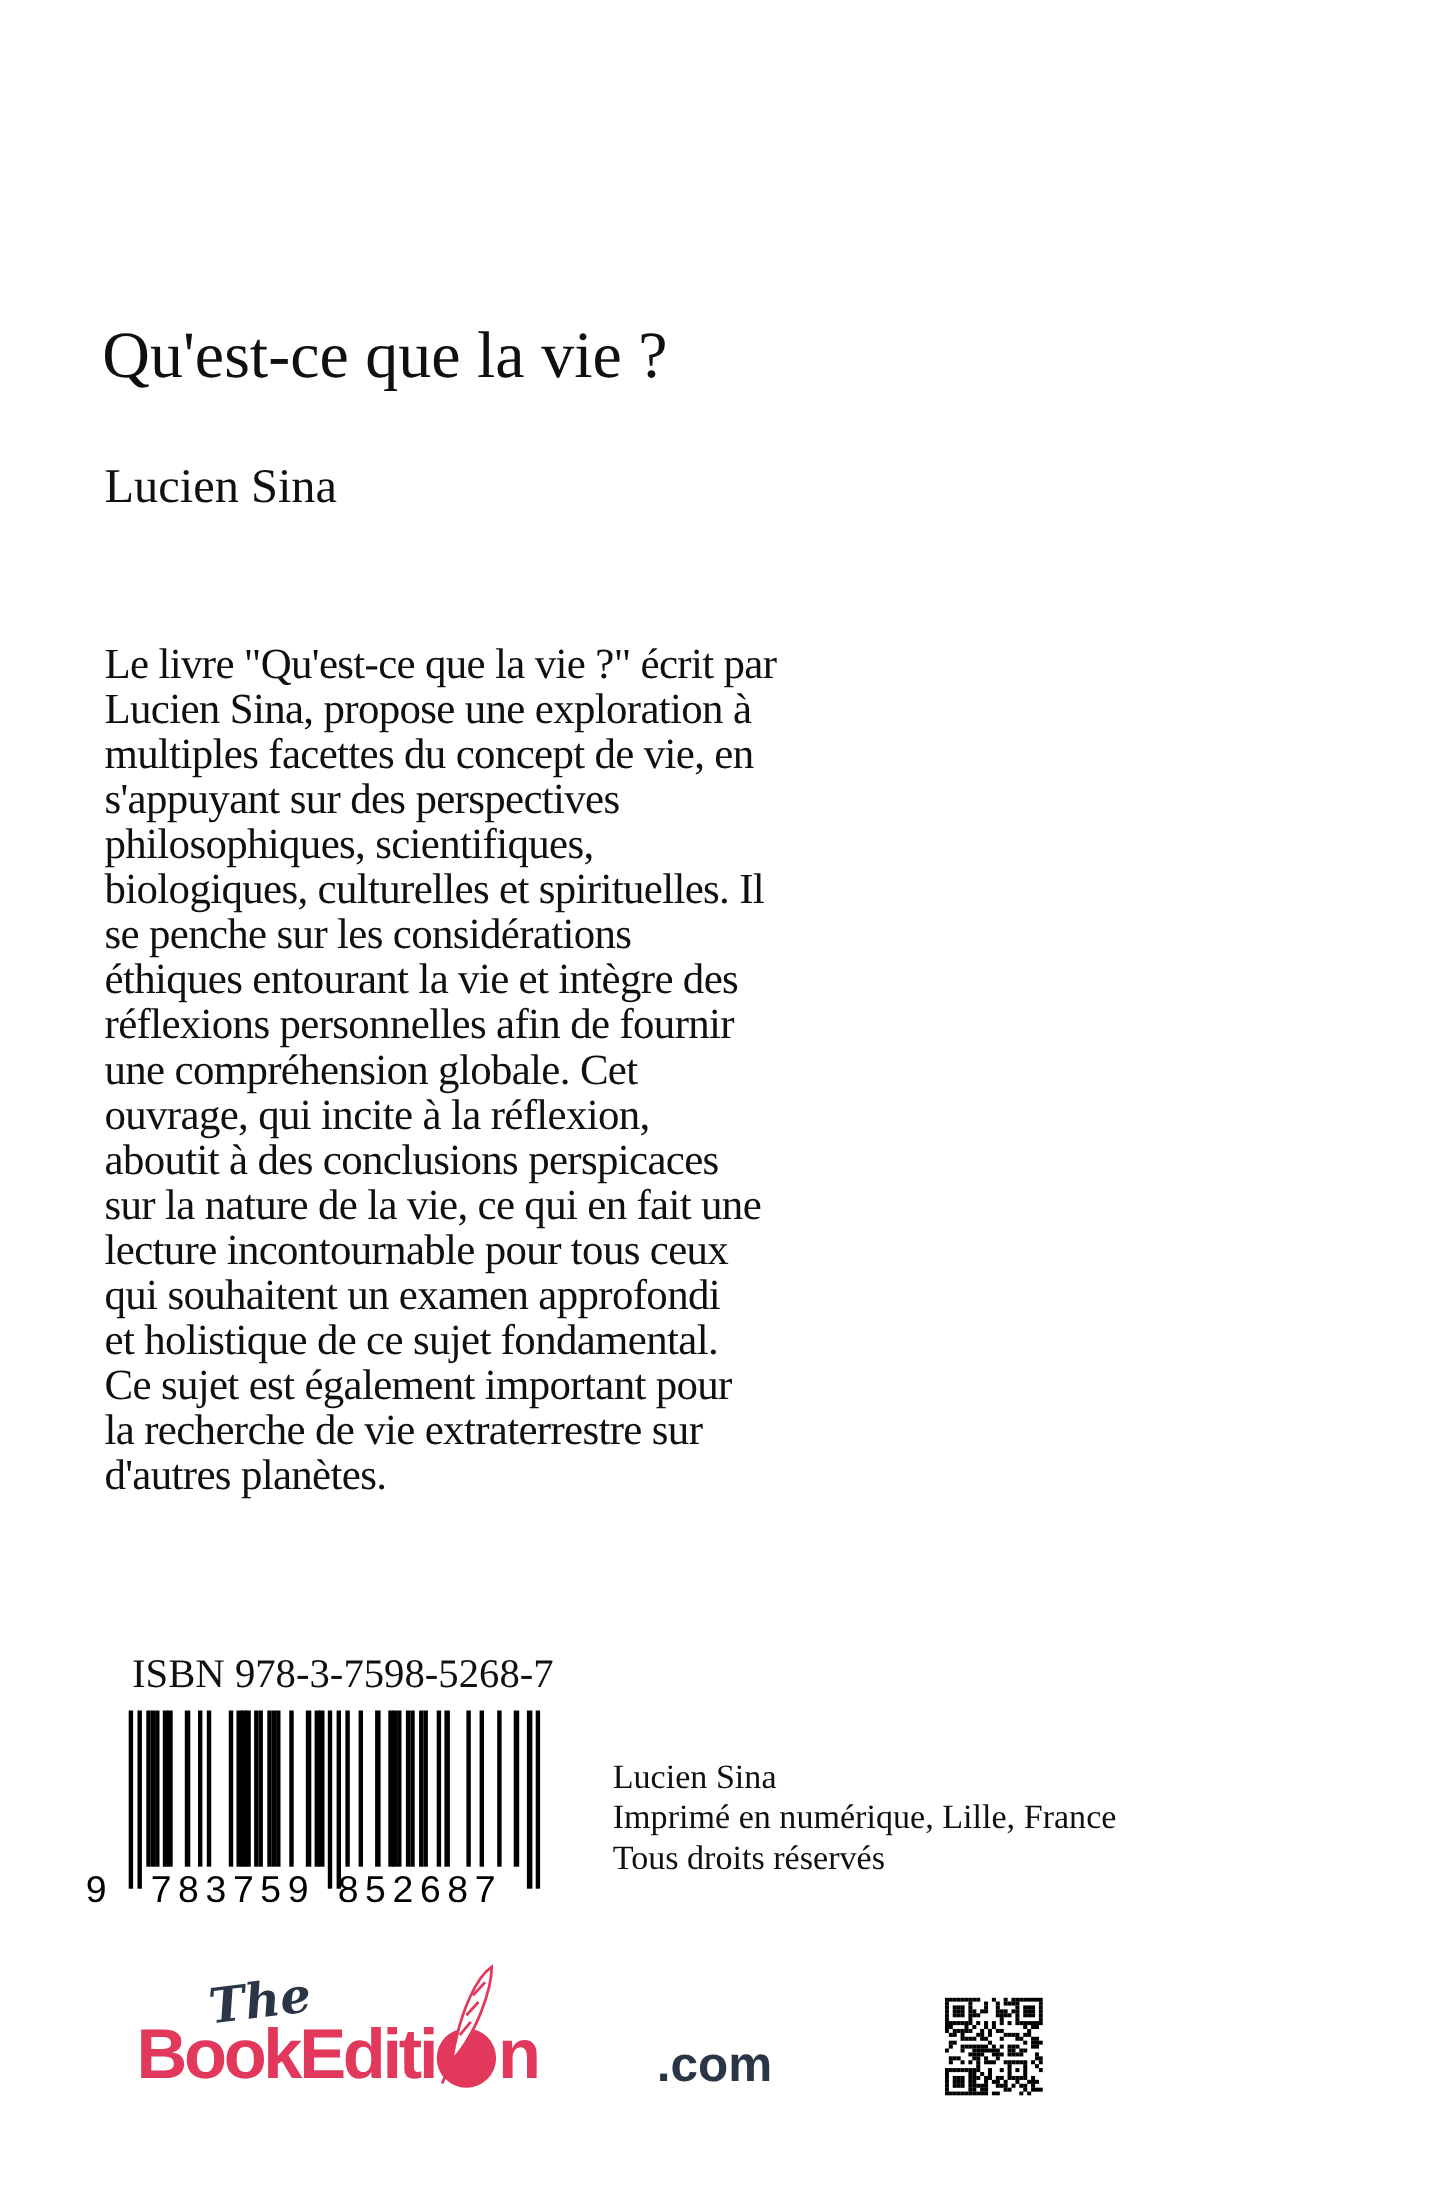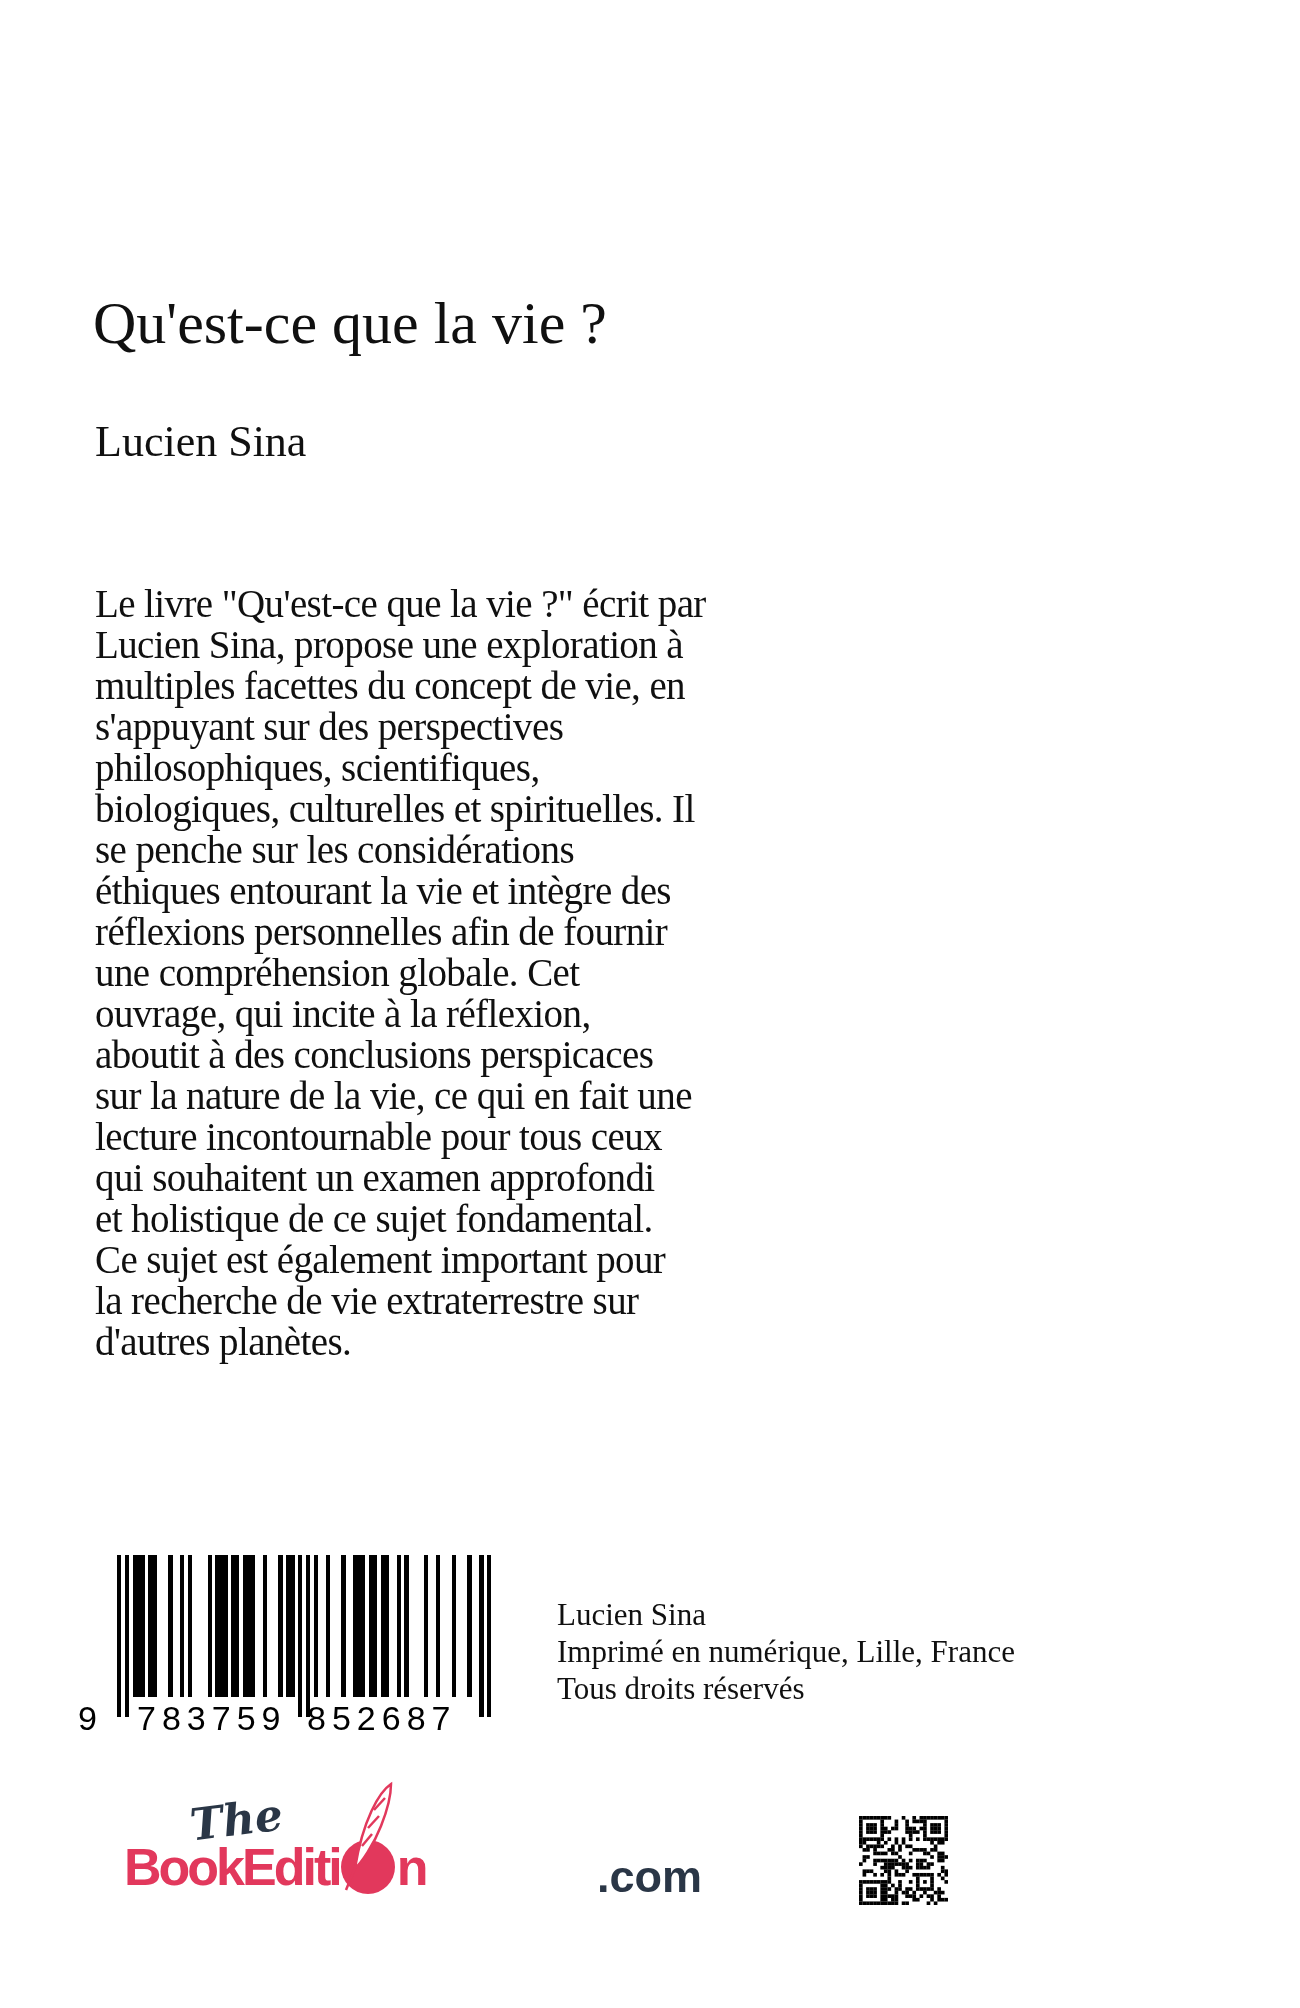--- a/index.html
+++ b/index.html
@@ -61,21 +61,21 @@
     font-family:"DejaVu Serif", serif;
     font-style:italic; font-weight:bold;
     font-size:44px; line-height:44px;
     color:var(--navy);
     transform:rotate(-7deg);
   }
   .logo-main{
     left:124px; top:1828px;
     font-family:"Liberation Sans", sans-serif;
     font-weight:800;
-    font-size:52px; line-height:78px;
+    font-size:64px; line-height:78px;
     letter-spacing:-3px;
     color:var(--pink);
     white-space:nowrap;
   }
   .feather-o{
     display:inline-block;
     width:54px; height:54px;
     position:relative;
     vertical-align:-2px;
     margin:0 2px 0 1px;
@@ -137,20 +137,21 @@
 ouvrage, qui incite à la réflexion,
 aboutit à des conclusions perspicaces
 sur la nature de la vie, ce qui en fait une
 lecture incontournable pour tous ceux
 qui souhaitent un examen approfondi
 et holistique de ce sujet fondamental.
 Ce sujet est également important pour
 la recherche de vie extraterrestre sur
 d'autres planètes.</div>
 
+  <div class="abs isbn">ISBN 978-3-7598-5268-7</div>
 
   <div class="abs barcode">
       <div class="bar" style="left: 0px; width: 4.33684px; height: 162px;"></div>
       <div class="bar" style="left: 7.87368px; width: 4.33684px; height: 162px;"></div>
       <div class="bar" style="left: 15.7474px; width: 4.33684px; height: 142px;"></div>
       <div class="bar" style="left: 19.6842px; width: 4.33684px; height: 142px;"></div>
       <div class="bar" style="left: 23.6211px; width: 4.33684px; height: 142px;"></div>
       <div class="bar" style="left: 31.4947px; width: 4.33684px; height: 142px;"></div>
       <div class="bar" style="left: 35.4316px; width: 4.33684px; height: 142px;"></div>
       <div class="bar" style="left: 51.1789px; width: 4.33684px; height: 142px;"></div>

